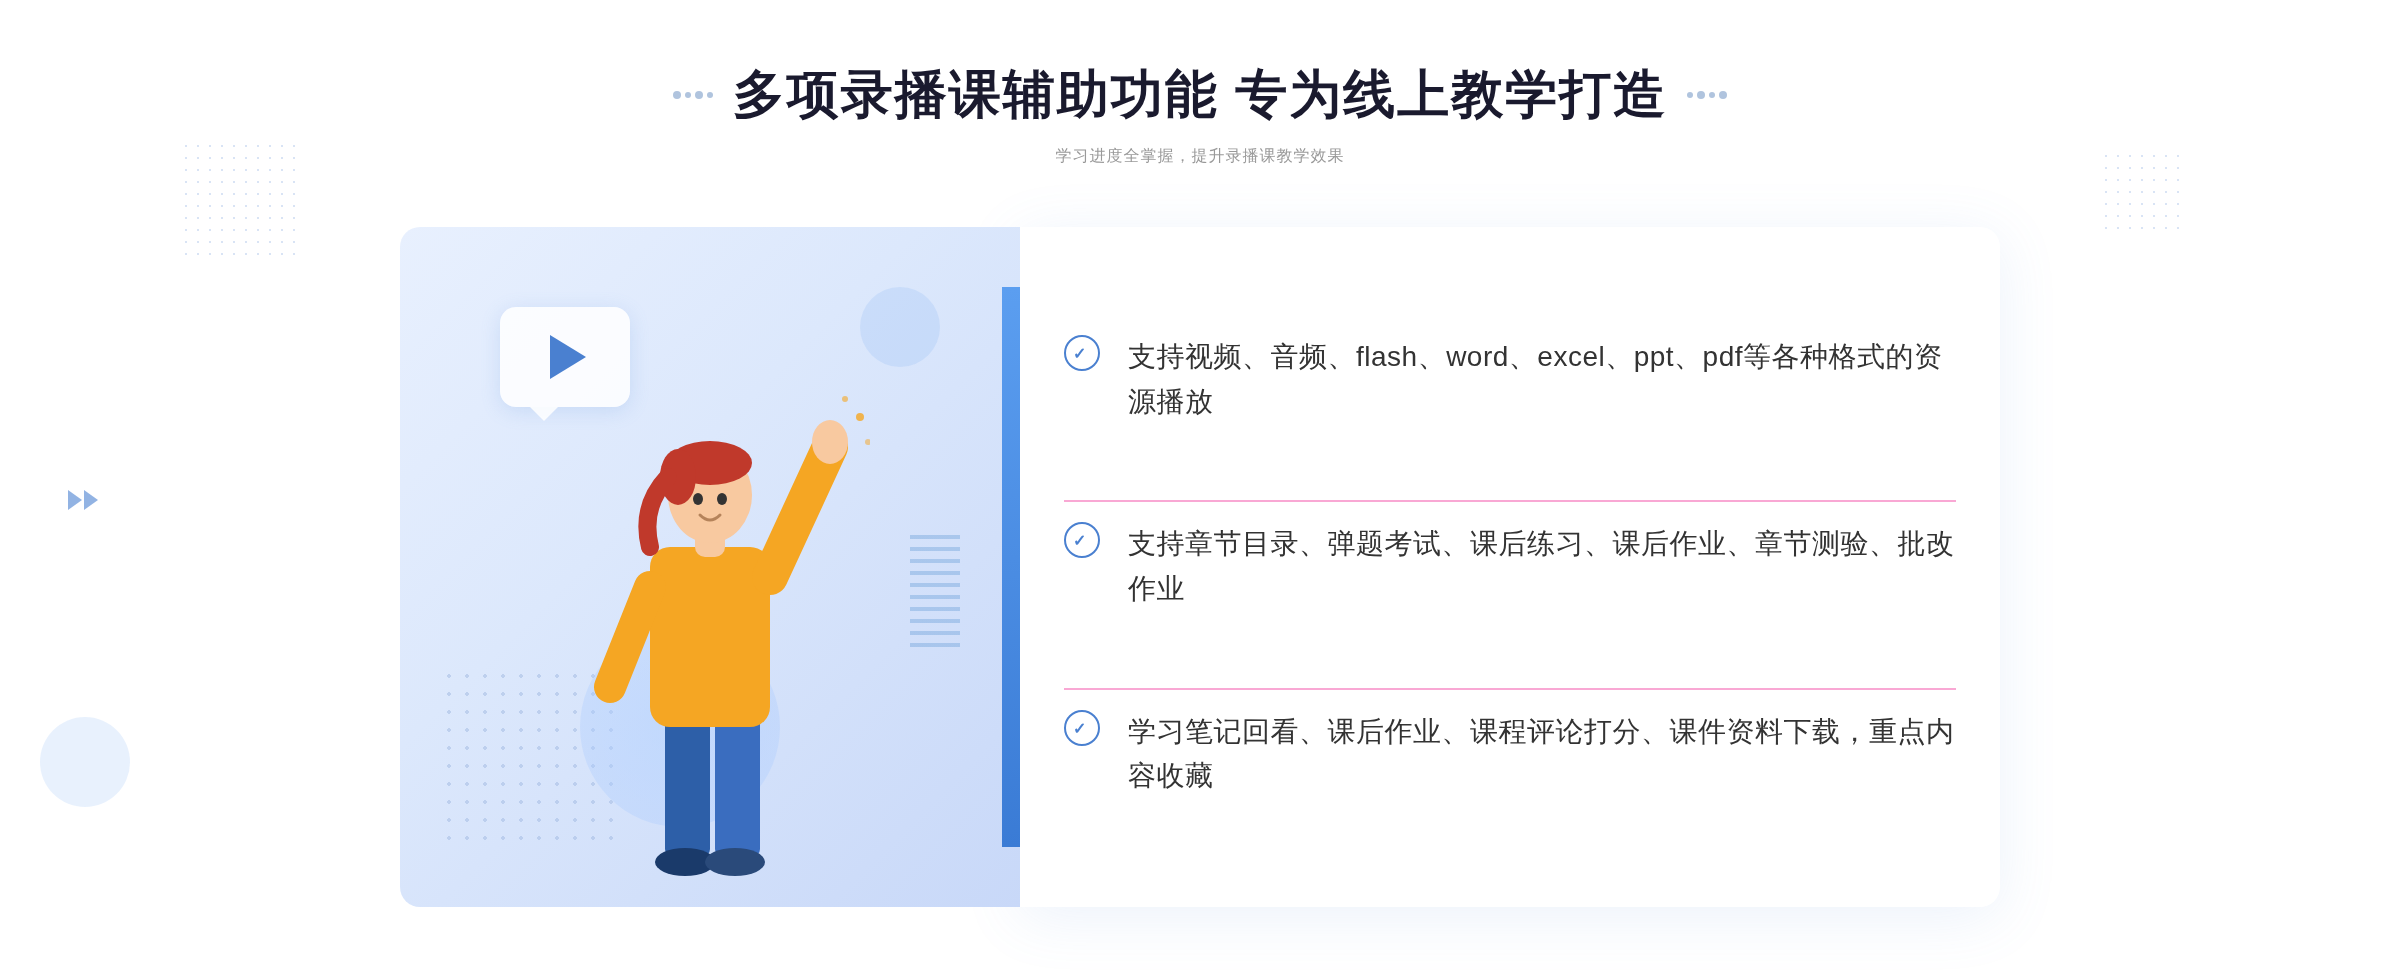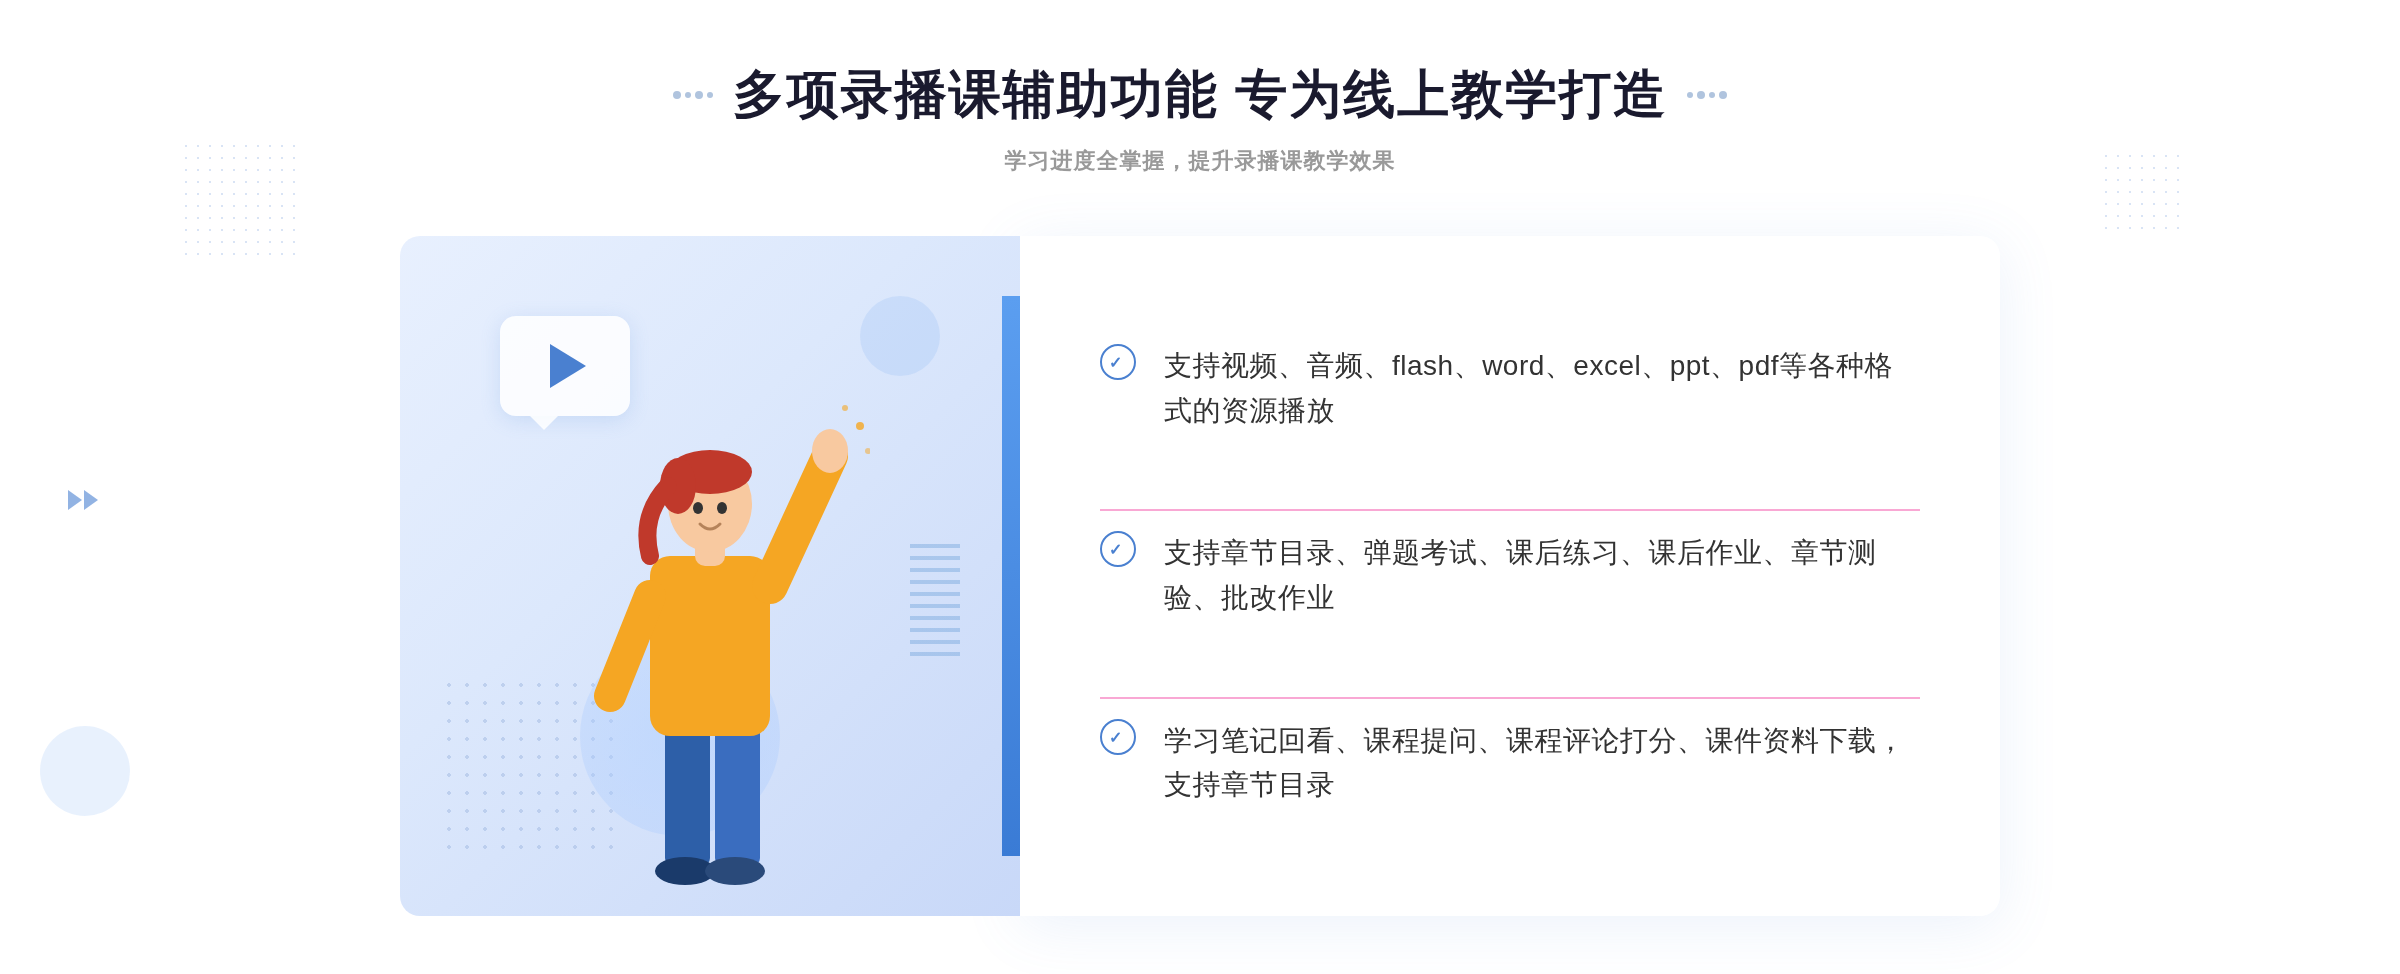--- a/index.html
+++ b/index.html
@@ -80,24 +80,24 @@
       background: #b0c4de;
       border-radius: 50%;
     }
 
     .title-decorator .dot-large {
       width: 8px;
       height: 8px;
     }
 
     .header-subtitle {
-      font-size: 22px;
+      font-size: 16px;
       color: #999999;
       margin-top: 16px;
-      font-weight: 700;
+      font-weight: 400;
       letter-spacing: 1px;
     }
 
     
     .main-content {
       display: flex;
       align-items: stretch;
       width: 1600px;
       gap: 0;
       position: relative;
@@ -227,21 +227,21 @@
       width: 320px;
       height: 560px;
     }
 
     
     .features-panel {
       flex: 1;
       background: #ffffff;
       border-radius: 0 20px 20px 0;
       box-shadow: 0 10px 60px rgba(100,150,220,0.12);
-      padding: 60px 80px;
+      padding: 60px 44px;
       display: flex;
       flex-direction: column;
       justify-content: space-around;
       min-height: 680px;
     }
 
     .feature-item {
       display: flex;
       align-items: flex-start;
       gap: 28px;
@@ -411,21 +411,21 @@
         <div class="check-circle">
           <span class="check-mark"></span>
         </div>
         <span class="feature-text">支持章节目录、弹题考试、课后练习、课后作业、章节测验、批改作业</span>
       </div>
 
       <div class="feature-item">
         <div class="check-circle">
           <span class="check-mark"></span>
         </div>
-        <span class="feature-text">学习笔记回看、课程提问、课程评论打分、课件资料下载，支持章节目录</span>
+        <span class="feature-text">学习笔记回看、课后作业、课程评论打分、课件资料下载，重点内容收藏</span>
       </div>
 
 
     </div>
 
   </div>
 
   <div class="deco-circle-page-left"></div>
 
 </div>

